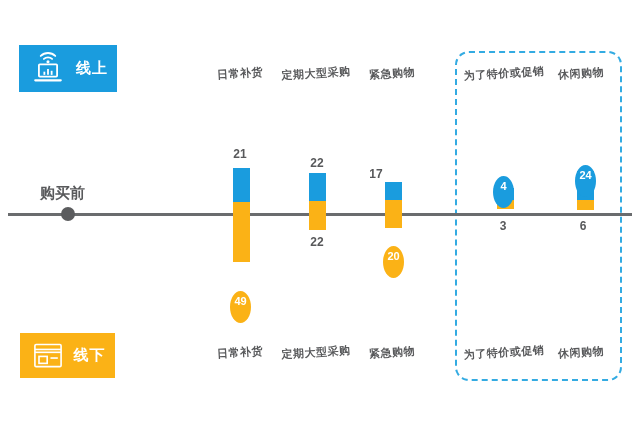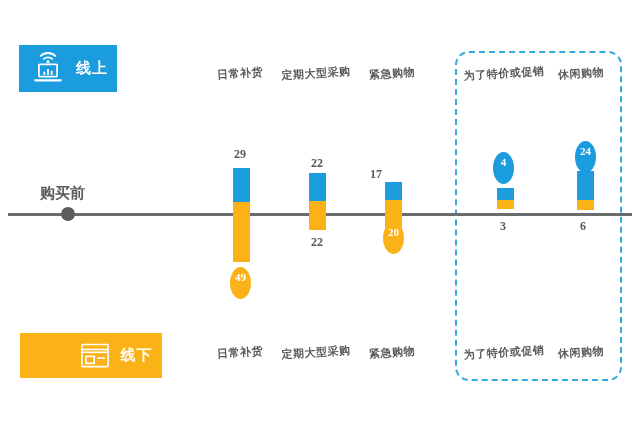--- a/index.html
+++ b/index.html
@@ -1,46 +1,46 @@
 <!DOCTYPE html>
 <html><head>
 <meta charset="utf-8">
 <style>
   html,body { margin:0; padding:0; background:#fff; }
   .canvas {
     position:relative; width:640px; height:434px; background:#ffffff;
-    font-family:Liberation Serif, serif; overflow:hidden;
+    font-family:Liberation Sans, sans-serif; overflow:hidden;
   }
   .badge {
     position:absolute; display:flex; align-items:center; justify-content:center;
     gap:8px; color:#ffffff; font-weight:bold; font-size:15px; letter-spacing:1px;
   }
   .badge.online  { left:19px; top:45px;  width:98px; height:47px; background:#1A9CDE; }
-  .badge.offline { left:20px; top:333px; width:95px; height:45px; background:#FBB216;padding-left:47px; }
+  .badge.offline { left:20px; top:333px; width:95px; height:45px; background:#FBB216; }
   .meaning { position:absolute; font-weight:bold; letter-spacing:0.5px; }
   .meaning.blue   { left:12px; top:127px; font-size:17px; color:#1A9CDE; }
   .meaning.orange { left:12px; top:271px; font-size:16px; color:#F9A51B; }
   .axis-label { position:absolute; left:40px; top:184px; font-size:15px; font-weight:bold; color:#58595B; }
   .axis-line  { position:absolute; left:8px; top:213px; width:624px; height:3px; background:#6A6C6E; z-index:1; }
   .axis-dot   { position:absolute; left:61px; top:207px; width:14px; height:14px; border-radius:50%; background:#5B5C5E; z-index:2; }
   .hdr {
     position:absolute; width:110px; text-align:center; font-size:11px; font-weight:bold;
     color:#58595B; letter-spacing:0.5px; transform:rotate(-3.5deg); z-index:3;
   }
   .bar { position:absolute; width:17px; z-index:2; }
   .seg { width:100%; }
   .seg.blue   { background:#1A9CDE; }
   .seg.orange { background:#FBB216; }
   .val {
     position:absolute; width:34px; text-align:center; font-size:12px; font-weight:bold;
     color:#58595B; z-index:3;
   }
   .circle {
     position:absolute; width:21px; height:32px; border-radius:50%; color:#fff;
-    font-size:11px; font-weight:bold; line-height:21px; text-align:center; z-index:4;
+    font-size:11px; font-weight:bold; line-height:21px; text-align:center; z-index:4;margin-top:24px;
   }
   .circle.blue   { background:#1A9CDE; }
   .circle.orange { background:#FBB216; }
   .dashed-box {
     position:absolute; left:455px; top:51px; width:163px; height:326px;
     border:2px dashed #33ABE2; border-radius:14px; z-index:0;
   }
 </style>
 </head>
 <body>
@@ -100,21 +100,21 @@
   </div>
   <div class="bar" style="left:497px; top:188px;">
     <div class="seg blue" style="height:12px;"></div>
     <div class="seg orange" style="height:9px;"></div>
   </div>
   <div class="bar" style="left:577px; top:171px;">
     <div class="seg blue" style="height:29px;"></div>
     <div class="seg orange" style="height:10px;"></div>
   </div>
 
-  <div class="val" style="left:223px; top:147px;">29</div>
+  <div class="val" style="left:223px; top:147px;">21</div>
   <div class="val" style="left:300px; top:156px;">22</div>
   <div class="val" style="left:300px; top:235px;">22</div>
   <div class="val" style="left:359px; top:167px;">17</div>
   <div class="val" style="left:486px; top:219px;">3</div>
   <div class="val" style="left:566px; top:219px;">6</div>
 
   <div class="circle orange" style="left:230px; top:267px;">49</div>
   <div class="circle orange" style="left:383px; top:222px;">20</div>
   <div class="circle blue" style="left:493px; top:152px;">4</div>
   <div class="circle blue" style="left:575px; top:141px;">24</div>

